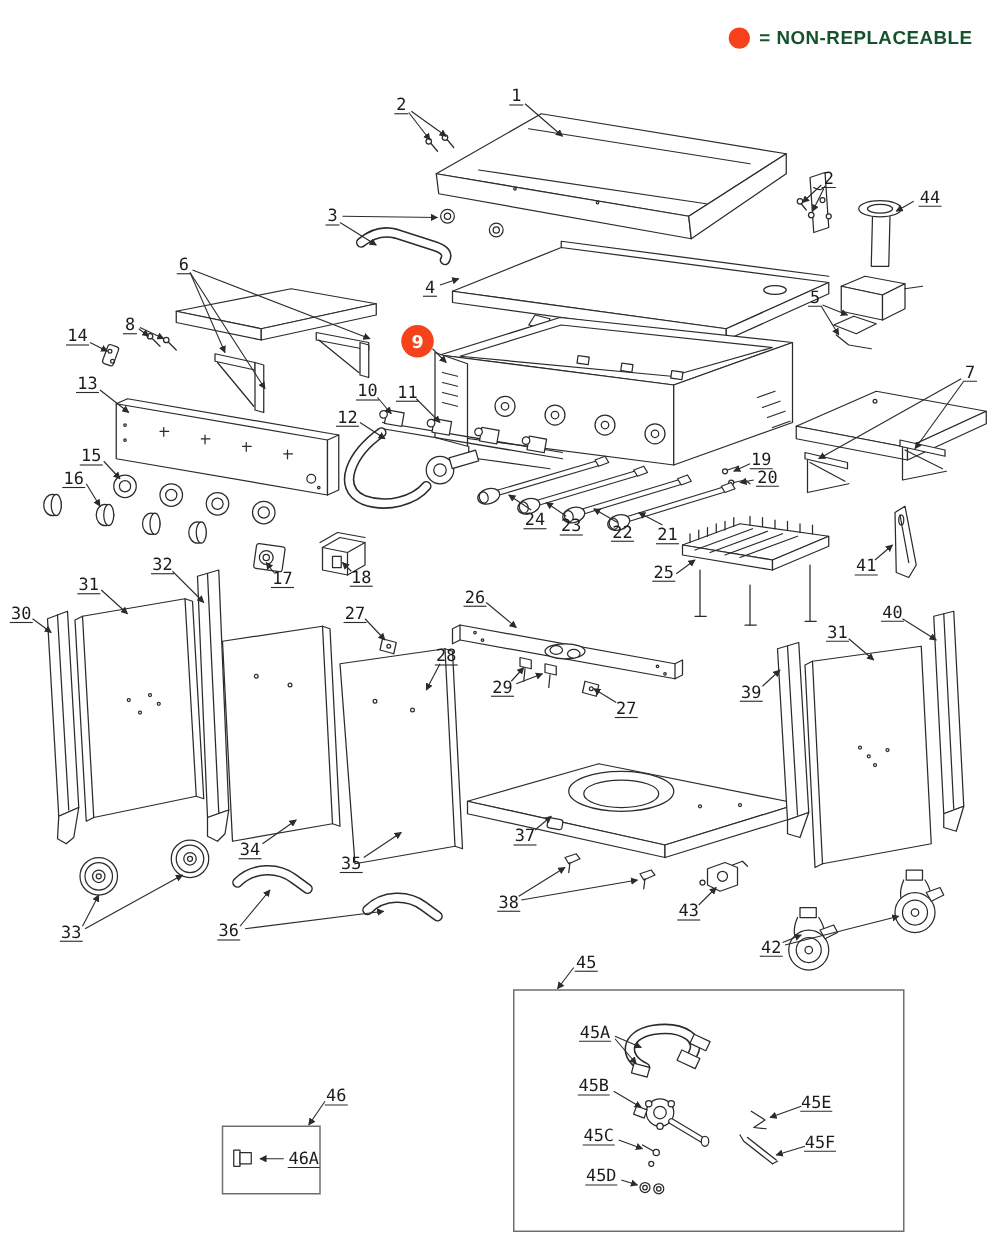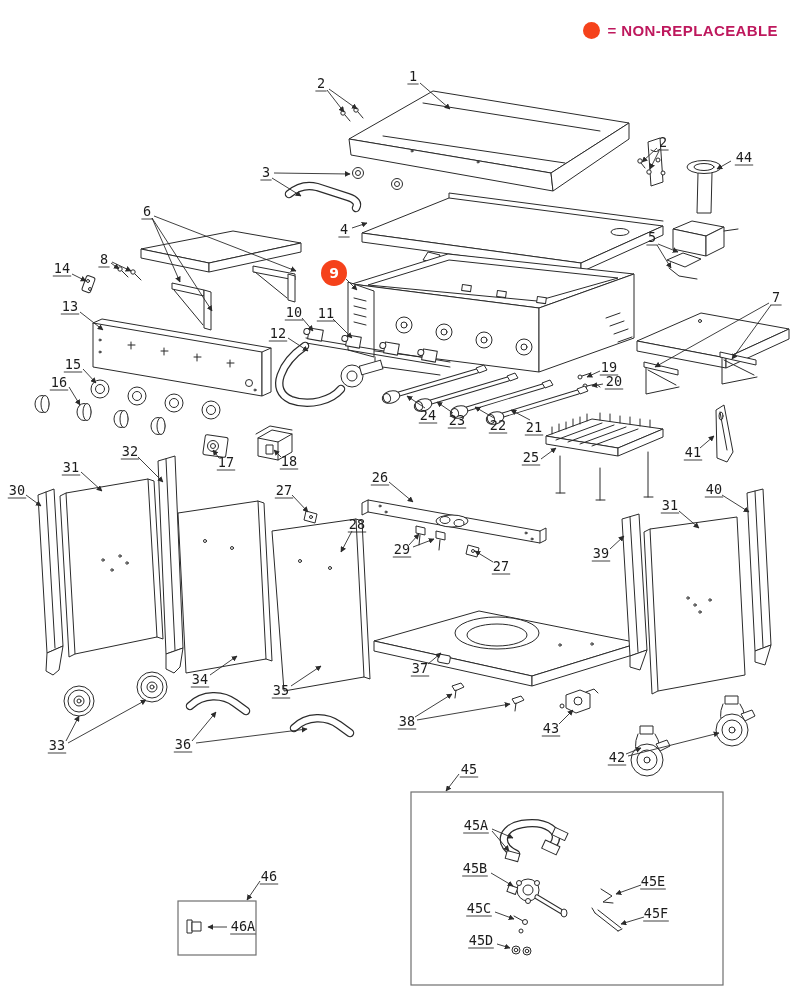--- a/index.html
+++ b/index.html
@@ -19,21 +19,21 @@
   .leader{stroke:var(--ink);stroke-width:.9;fill:none;}
   .num{font-family:"DejaVu Sans Mono","Liberation Mono",monospace;font-size:13.5px;
        fill:#1c1c1c;text-anchor:middle;}
   .hl-num{font-family:"DejaVu Sans",sans-serif;font-weight:bold;font-size:14px;
        fill:#fff;text-anchor:middle;}
   .box{stroke:#6f6f6f;fill:none;stroke-width:1.2;}
 </style>
 </head>
 <body>
 
-<div class="legend" style="color: #be185d;">
+<div class="legend" style="color: #14532d;">
   <span class="dot" style="background: rgb(245, 66, 27);"></span>
   <span>= NON-REPLACEABLE</span>
 </div>
 
 <svg class="stage" width="798" height="1007" viewBox="0 0 798 1007">
   <defs>
     <marker id="arrow" viewBox="0 0 10 10" refX="9" refY="5" markerWidth="6.5" markerHeight="6.5" orient="auto-start-reverse">
       <path d="M0,0 L10,5 L0,10 z" fill="#2b2b2b"></path>
     </marker>
   </defs>

